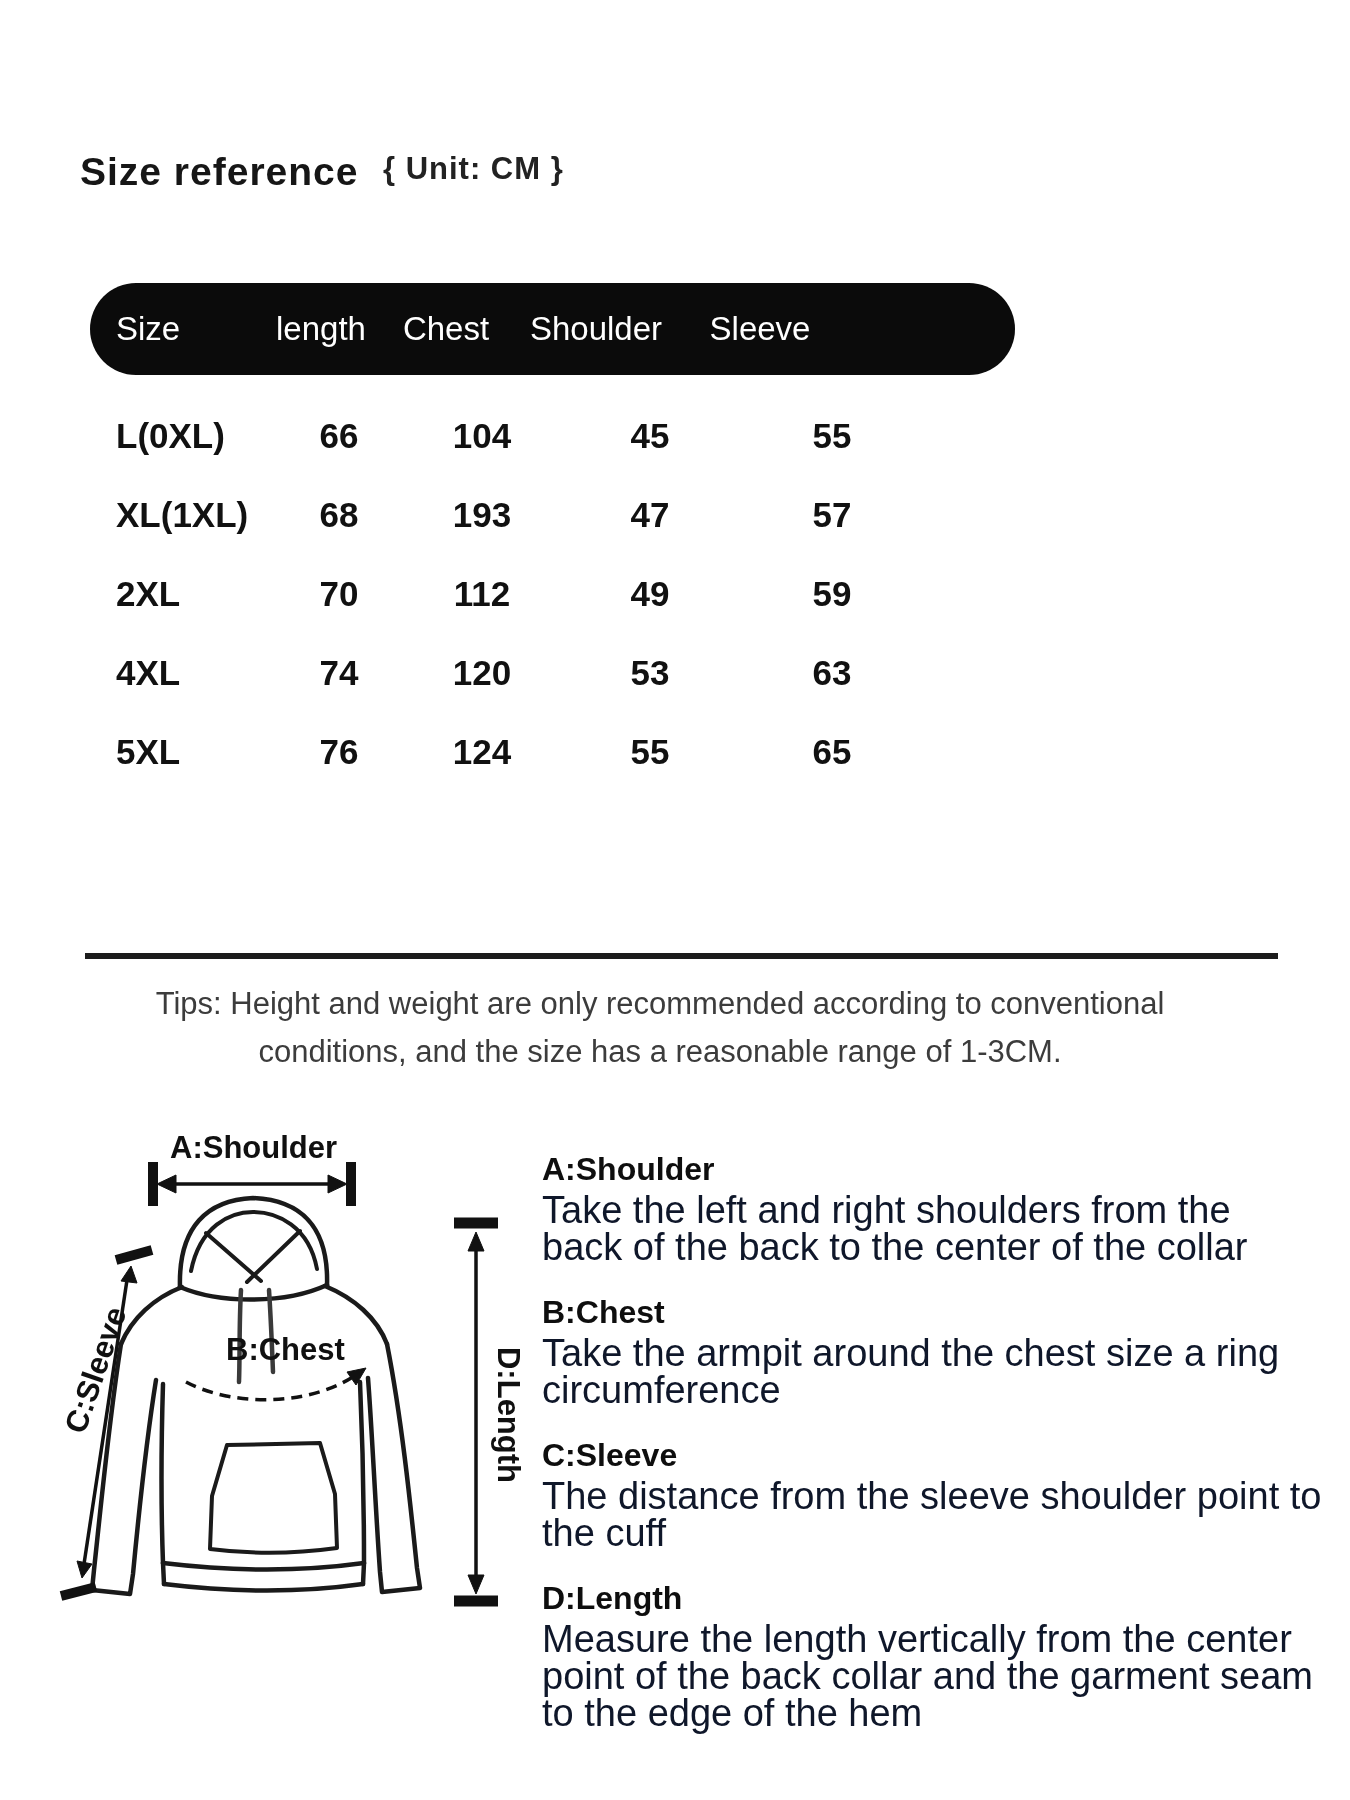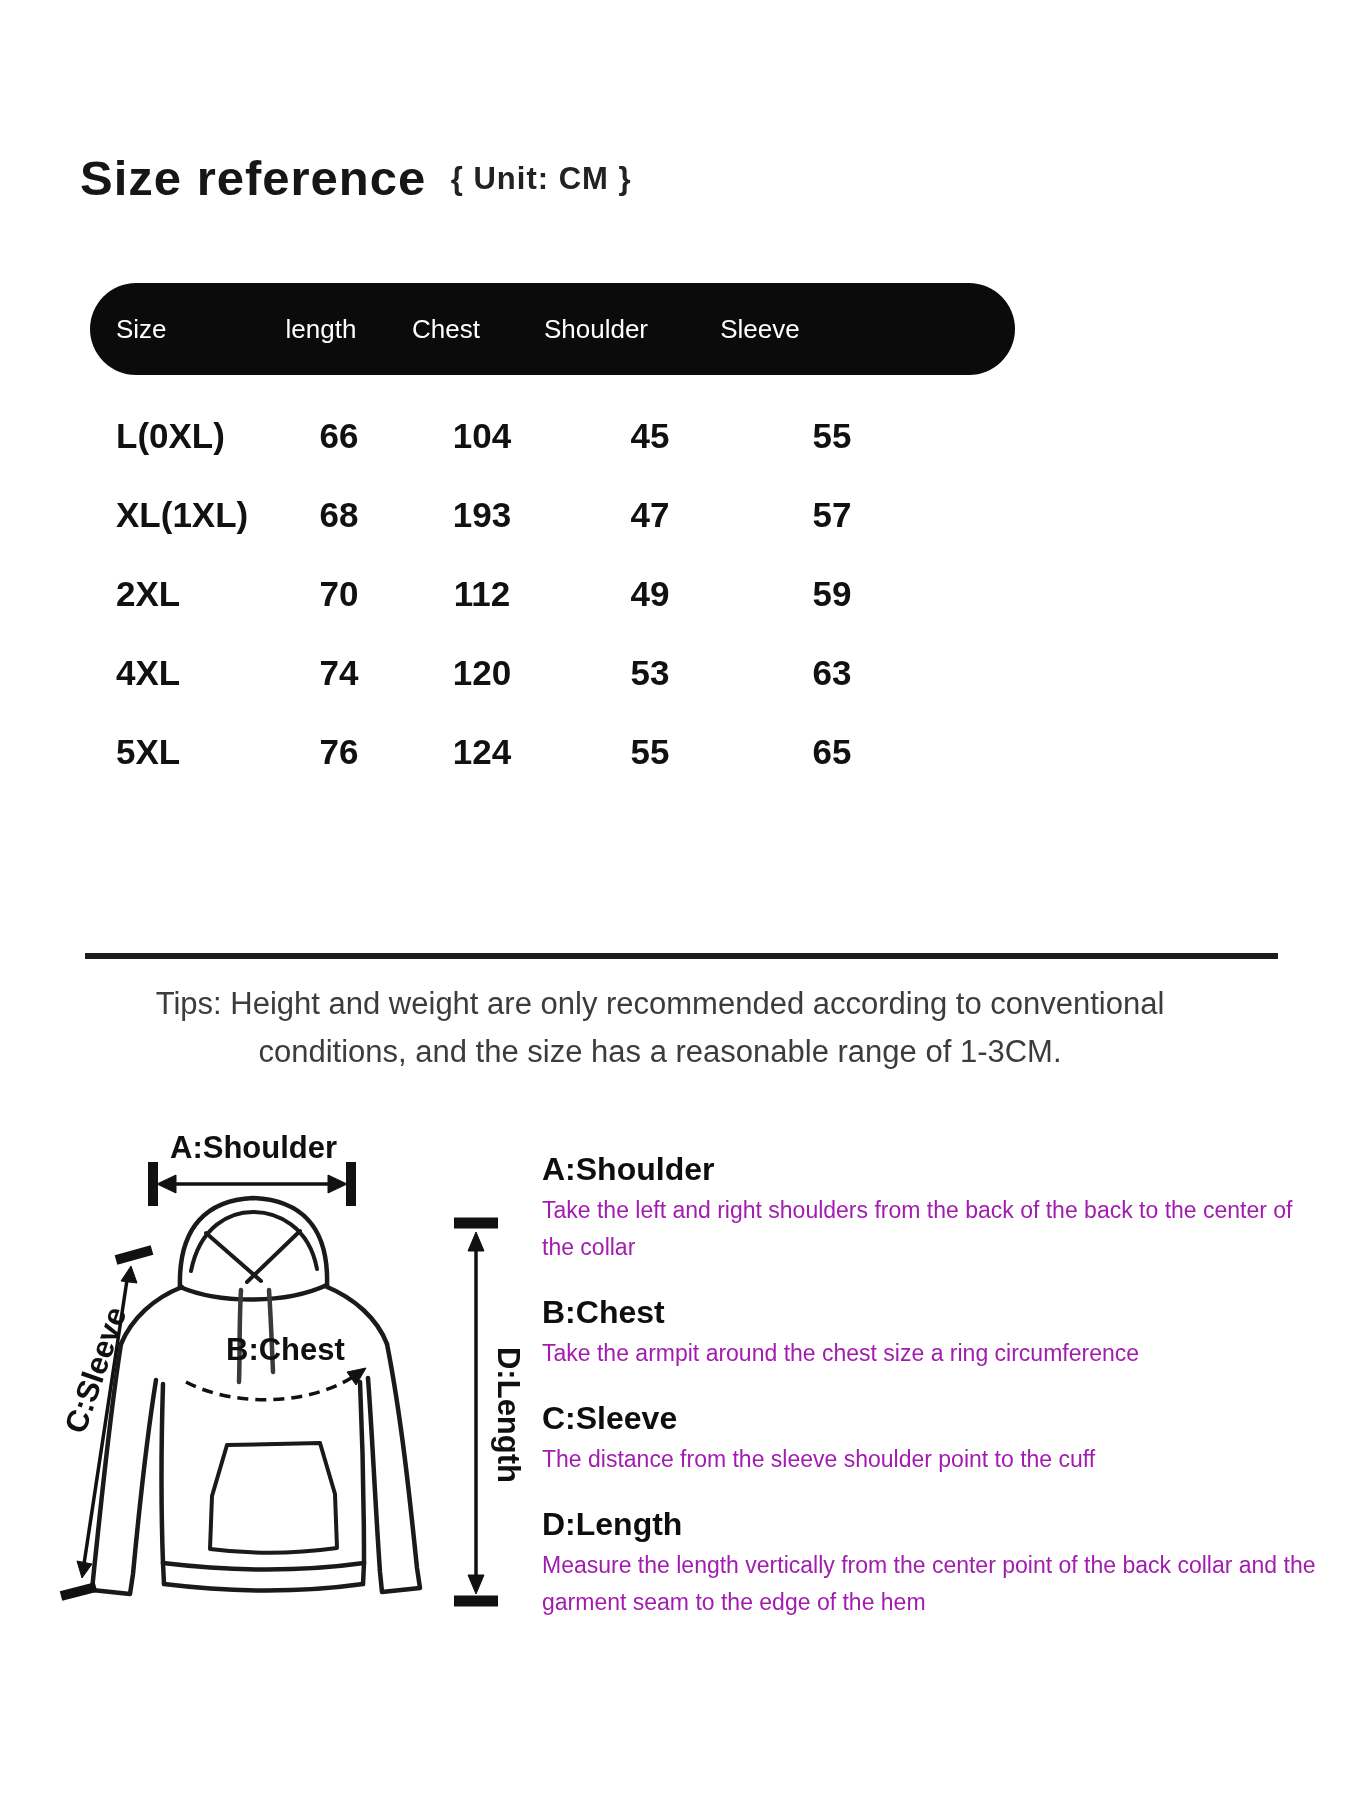--- a/index.html
+++ b/index.html
@@ -6,29 +6,29 @@
   body{
     width:1350px;height:1800px;
     background:#ffffff;
     font-family:"Liberation Sans", sans-serif;
     color:#1a1a1a;
     position:relative;
     overflow:hidden;
   }
   
   .title-row{position:absolute;left:80px;top:150px;white-space:nowrap;}
-  .title{font-size:49px;font-weight:bold;color:#161616;letter-spacing:1px;display:inline-block;}
+  .title{font-size:39px;font-weight:bold;color:#161616;letter-spacing:1px;display:inline-block;}
   .unit-note{font-size:31px;font-weight:700;color:#222;margin-left:20px;letter-spacing:1px;display:inline-block;vertical-align:6px;}
 
   
   .size-table{position:absolute;left:90px;top:283px;width:925px;}
   .thead{
     background:#0b0b0b;color:#fff;height:92px;border-radius:46px;
     display:grid;grid-template-columns:172px 118px 132px 168px 160px;
-    align-items:center;font-size:26px;
+    align-items:center;font-size:33px;
   }
   .tbody{margin-top:21px;}
   .trow{
     height:79px;display:grid;grid-template-columns:172px 118px 132px 168px 160px;
     align-items:center;font-size:35px;font-weight:bold;color:#111;gap:18px;
   }
   .cell{text-align:center;}
   .cell.first{text-align:left;padding-left:26px;}
 
   
@@ -42,21 +42,21 @@
   .label-chest{left:226px;top:1332px;}
   .label-sleeve{left:16px;top:1352px;width:160px;text-align:center;transform:rotate(-71deg);}
   .label-length{left:423px;top:1397px;width:170px;text-align:center;transform:rotate(90deg);}
 
   .hoodie-svg{position:absolute;left:30px;top:1120px;width:510px;height:500px;}
 
   
   .guide{position:absolute;left:542px;top:1150px;width:810px;}
   .guide-item{margin-bottom:27px;}
   .guide-heading{font-size:32px;font-weight:bold;color:#0e0e0e;line-height:38px;margin:0;}
-  .guide-text{font-size:23px;color:#a21caf;line-height:37px;margin:4px 0 0 0;max-width:790px;}
+  .guide-text{font-size:38px;color:#0f172a;line-height:37px;margin:4px 0 0 0;max-width:790px;}
 </style>
 </head>
 <body>
 
 <div class="title-row">
   <span class="title">Size reference</span>
   <span class="unit-note">{ Unit: CM }</span>
 </div>
 
 <div class="size-table">

